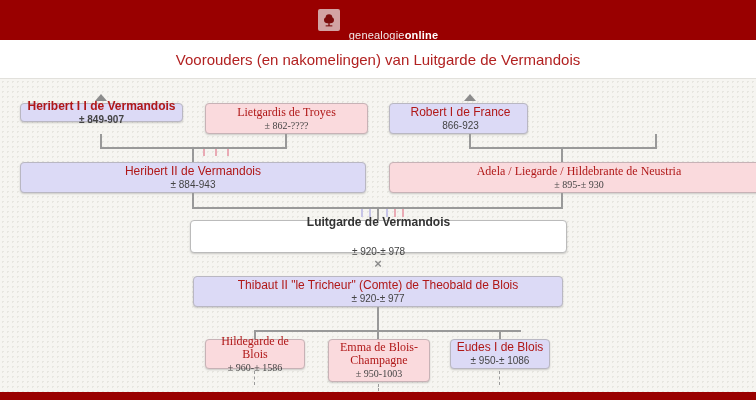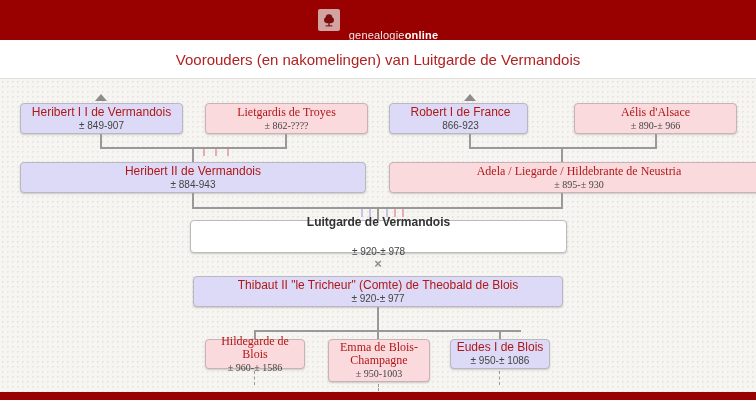--- a/index.html
+++ b/index.html
@@ -67,35 +67,31 @@
 
   <div class="titlebar">
     <h1>Voorouders (en nakomelingen) van Luitgarde de Vermandois</h1>
   </div>
 
   <div class="tree">
 
     <div class="uparrow" style="left:95px;top:15px;"></div>
     <div class="uparrow" style="left:464px;top:15px;"></div>
 
-    <div class="pbox lav" style="left:20px;top:24px;width:163px;height:31px;">
+    <div class="pbox lav" style="left:20px;top:24px;width:163px;height:19px;font-weight:bold;">
       <a class="pname">Heribert I I de Vermandois</a>
       <span class="pdates">± 849-907</span>
     </div>
     <div class="pbox pink" style="left:205px;top:24px;width:163px;height:31px;">
       <a class="pname">Lietgardis de Troyes</a>
       <span class="pdates">± 862-????</span>
     </div>
     <div class="pbox lav" style="left:389px;top:24px;width:139px;height:31px;padding-left:8px;">
       <a class="pname">Robert I de France</a>
       <span class="pdates">866-923</span>
-    </div>
-    <div class="pbox pink" style="left:574px;top:24px;width:163px;height:31px;">
-      <a class="pname">Aélis d'Alsace</a>
-      <span class="pdates">± 890-± 966</span>
     </div>
 
     <div class="vline" style="left:100px;top:55px;width:2px;height:14px;"></div>
     <div class="vline" style="left:285px;top:55px;width:2px;height:14px;"></div>
     <div class="hline" style="left:100px;top:68px;width:187px;height:2px;"></div>
     <div class="vline" style="left:192px;top:68px;width:2px;height:15px;"></div>
     <div class="stub" style="left:203px;top:70px;height:7px;background:var(--stub-pink);"></div>
     <div class="stub" style="left:215px;top:70px;height:7px;background:var(--stub-pink);"></div>
     <div class="stub" style="left:227px;top:70px;height:7px;background:var(--stub-pink);"></div>
 

